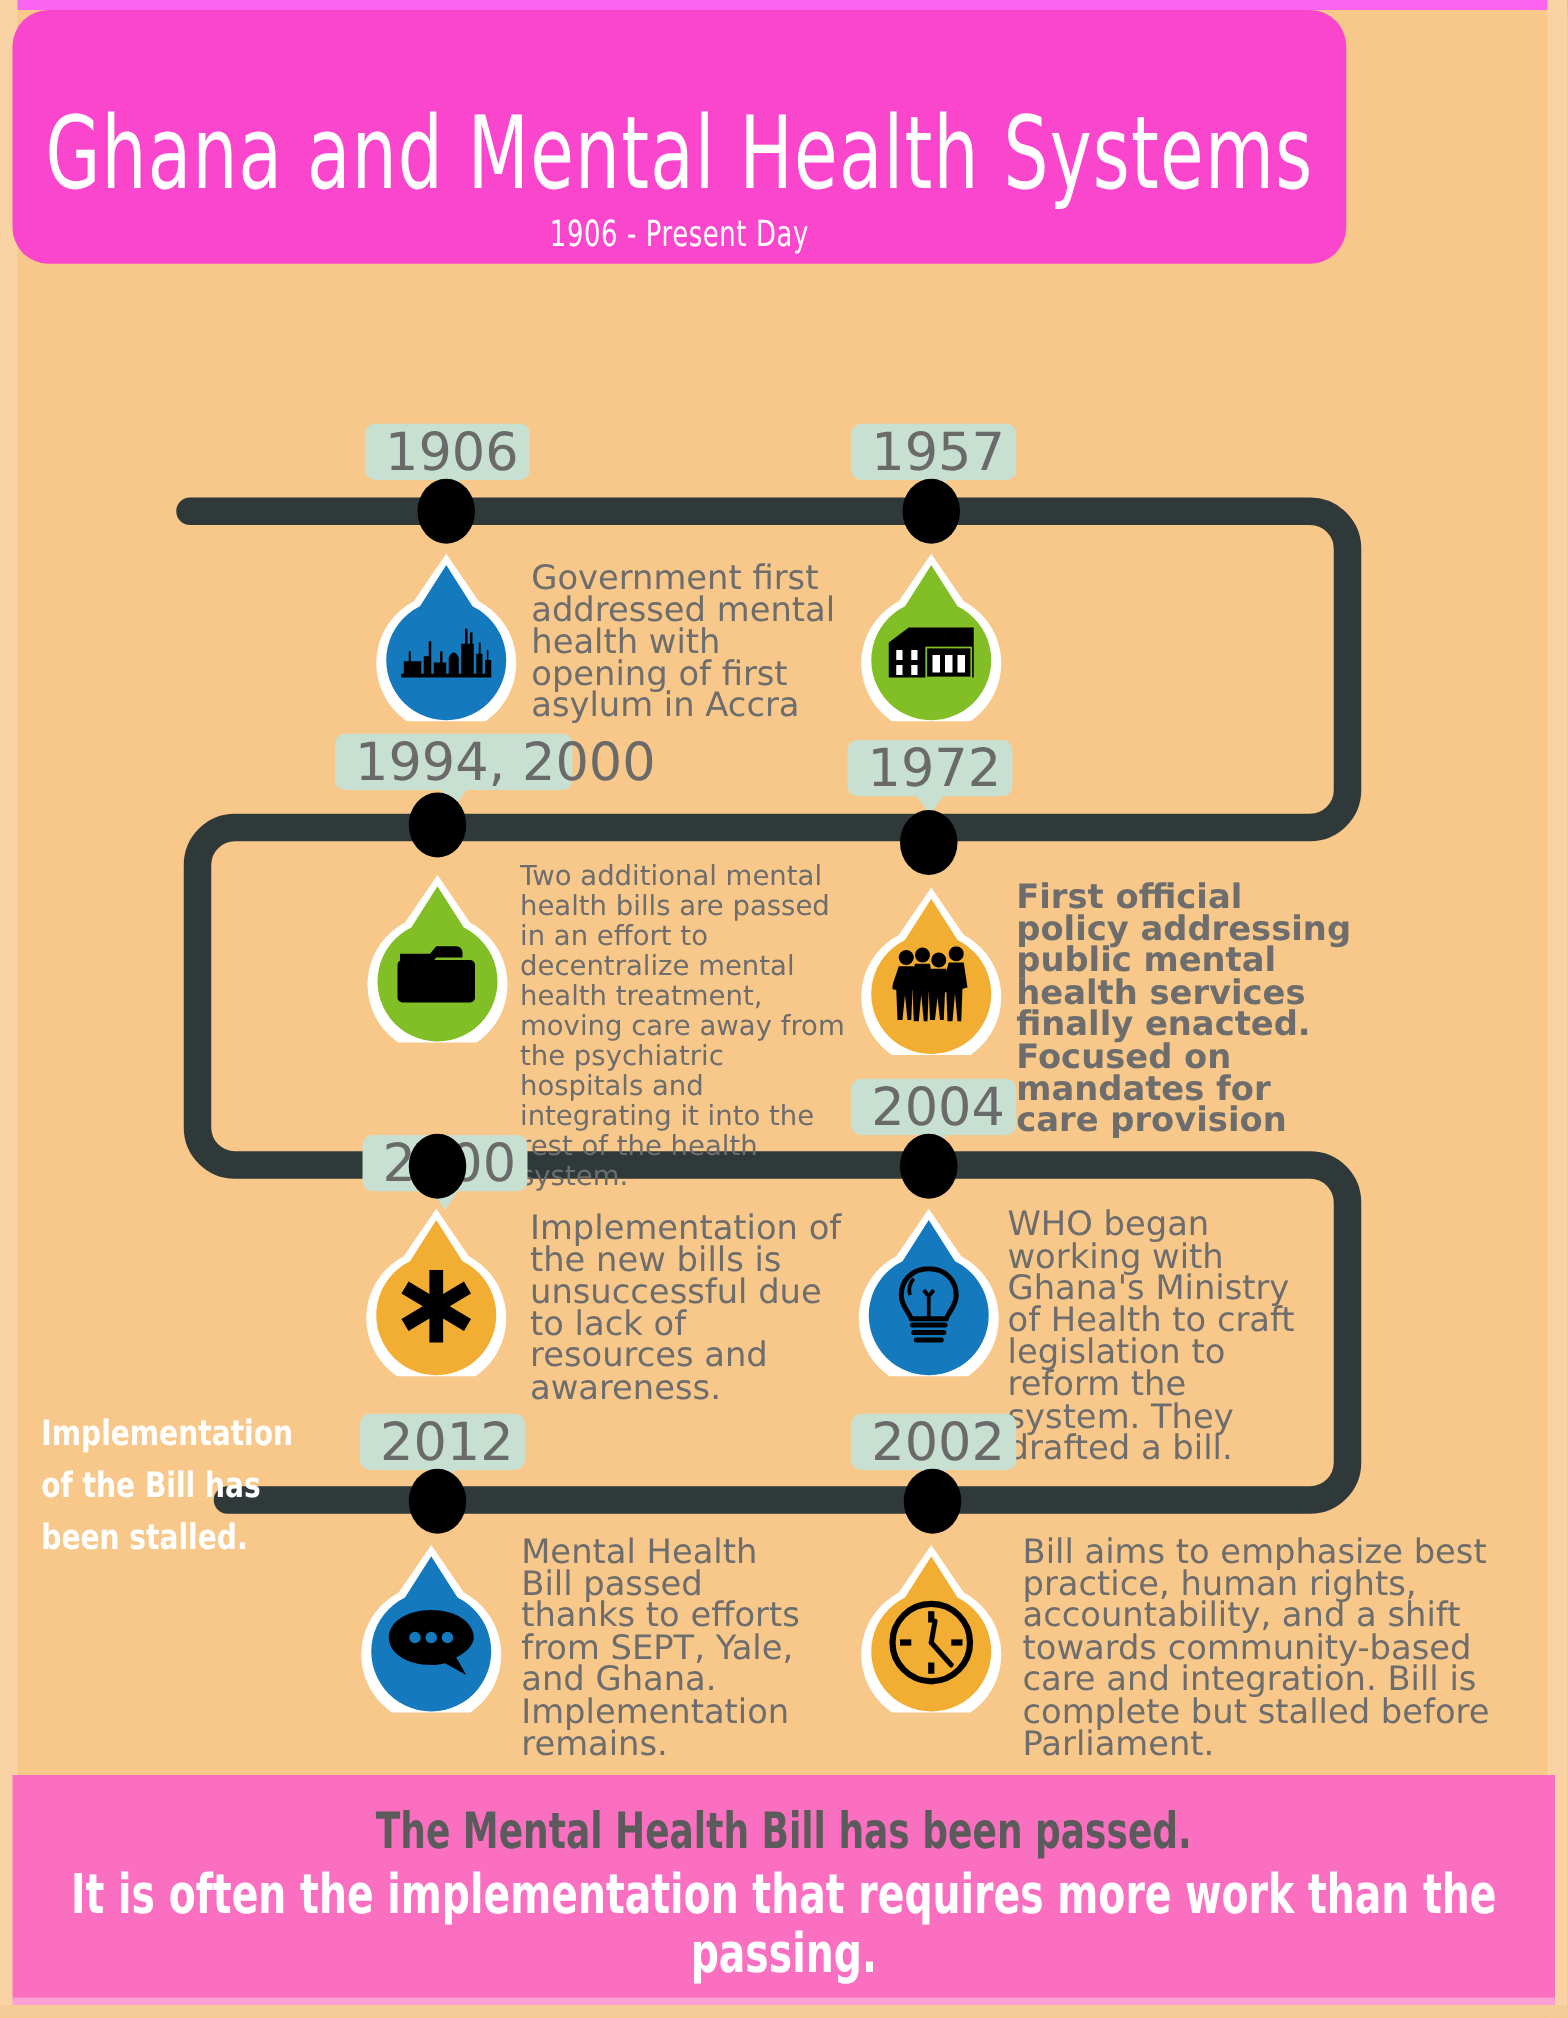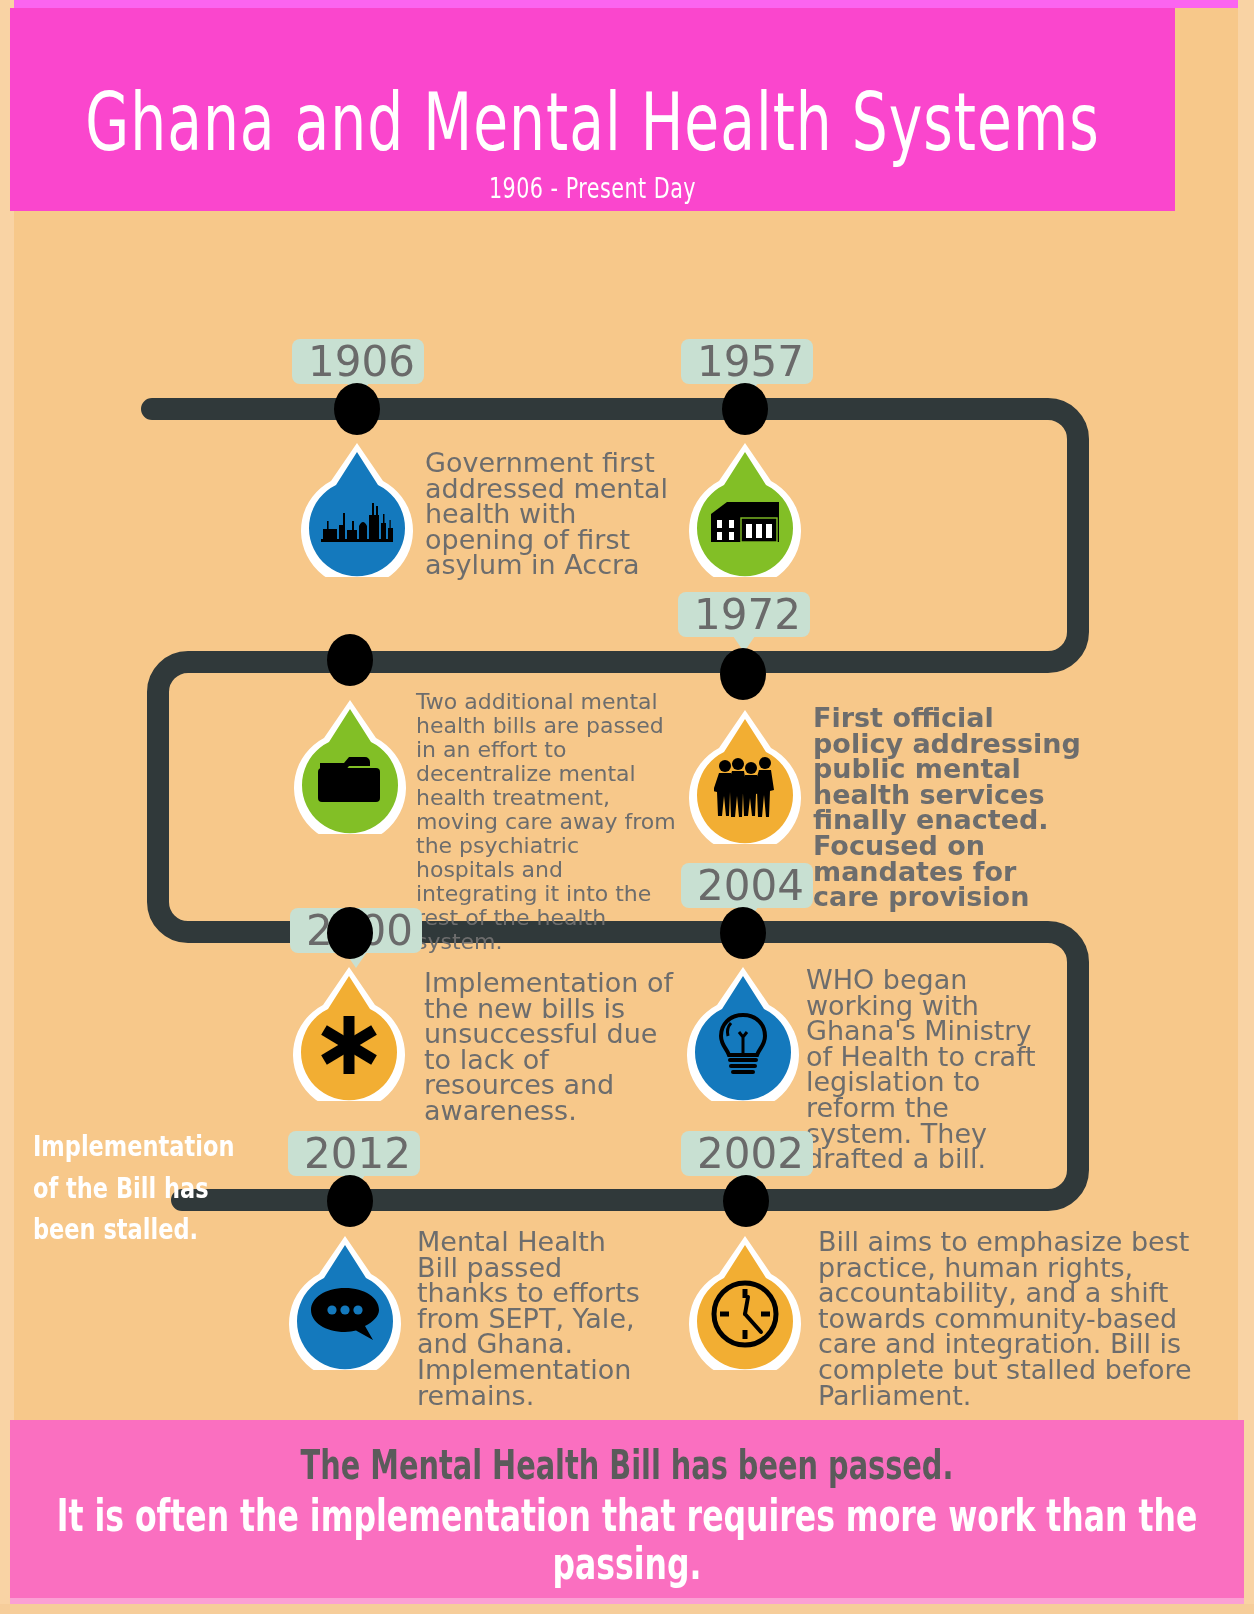--- a/index.html
+++ b/index.html
@@ -16,23 +16,24 @@
     overflow:hidden;
   }
   
   .frame-left{position:absolute;left:0;top:0;width:14px;height:1614px;background:#f9d3a4;}
   .frame-right{position:absolute;right:0;top:0;width:16px;height:1614px;background:#f9d3a4;}
   .frame-bottom{position:absolute;left:0;bottom:0;width:1254px;height:10px;background:#f6cd9a;}
   .frame-top-strip{position:absolute;left:0;top:0;width:1254px;height:8px;background:#fb64f0;}
 
   
   .header{
-    position:absolute;left:10px;top:8px;width:1165px;height:203px;
+    position:absolute;left:10px;top:8px;width:1067px;height:203px;
     background:#fa46cd;
     text-align:center;
+    border-radius:29px;
   }
   .header .ttl{
     margin:0;padding-top:58px;
     color:#ffffff;
     font-family:"DejaVu Sans Condensed","Liberation Sans Narrow","Liberation Sans",sans-serif;
     font-size:63px;line-height:64px;
     font-weight:400;
     letter-spacing:1px;
     transform:scaleY(1.28);
     transform-origin:top center;
@@ -198,20 +199,24 @@
         <rect x="22" y="24" width="5" height="8" fill="#fff"></rect>
         <rect x="22" y="36" width="5" height="8" fill="#fff"></rect>
         <rect x="34" y="22" width="36" height="24" fill="#000" stroke="#82bf26" stroke-width="1.4"></rect>
         <rect x="39" y="28" width="6" height="14" fill="#fff"></rect>
         <rect x="49" y="28" width="6" height="14" fill="#fff"></rect>
         <rect x="59" y="28" width="6" height="14" fill="#fff"></rect>
       </svg>
     </div>
   </div>
 
+  <div class="chip" style="left:268px;top:587px;width:158px;">
+    <span>1994, 2000</span>
+    <span class="tail"></span>
+  </div>
   <div class="dot" style="left:327px;top:634px;"></div>
   <div class="drop" style="left:290px;top:700px;">
     <svg class="outer" viewBox="0 0 120 134">
       <path d="M60 0 L86 38 A56 56 0 1 1 34 38 Z" fill="#ffffff"></path>
       <path d="M60 9 L81 42 A48 48 0 1 1 39 42 Z" fill="#82bf26"></path>
     </svg>
     <div class="glyph">
       <svg class="icn" width="66" height="54" viewBox="0 0 66 54">
         <path fill="#000" d="M3 12 h24 l5 -6 h16 a5 5 0 0 1 5 5 v4 h-21 l-4 5 H3z"></path>
         <rect x="1" y="17" width="62" height="34" rx="4" fill="#000"></rect>

